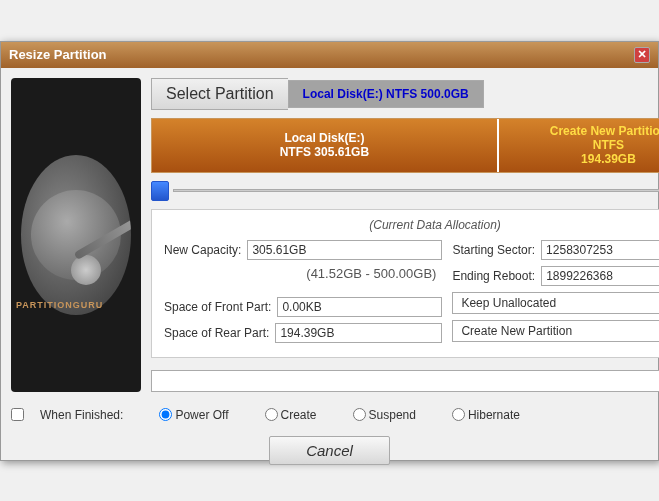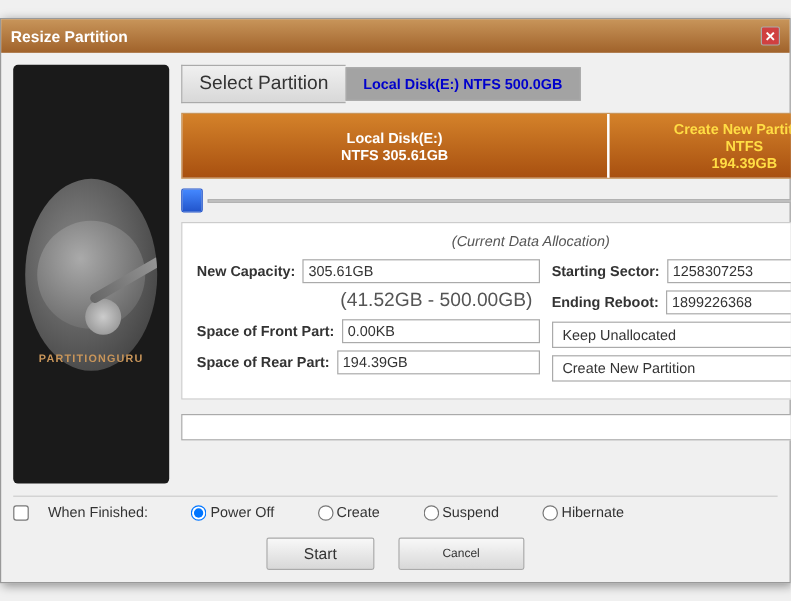--- a/index.html
+++ b/index.html
@@ -8,21 +8,21 @@
       font-size: 12px;
       background: #f0f0f0;
       display: flex;
       justify-content: center;
       align-items: center;
       width: 659px;
       height: 501px;
     }
     .window {
       width: 659px;
-      height: 471px;
+      height: 420px;
       background: #f0f0f0;
       border: 1px solid #999;
       box-shadow: 2px 2px 8px rgba(0,0,0,0.4);
       display: flex;
       flex-direction: column;
     }
     .title-bar {
       background: linear-gradient(to bottom, #c8955a, #a0622a);
       color: white;
       padding: 5px 8px;
@@ -104,21 +104,21 @@
       top: 80px;
       left: 50px;
       transform: rotate(-30deg);
       border-radius: 4px;
     }
     .brand-text {
       position: absolute;
       bottom: 15px;
       left: 0;
       right: 0;
-      text-align: center;
+      text-align: left;
       color: #c8955a;
       font-size: 9px;
       font-weight: bold;
       letter-spacing: 1px;
     }
     .right-panel {
       flex: 1;
       display: flex;
       flex-direction: column;
       gap: 8px;
@@ -215,35 +215,34 @@
       display: flex;
       align-items: center;
       margin-bottom: 6px;
       gap: 6px;
     }
     .field-label {
       color: #333;
       white-space: nowrap;
       font-size: 12px;
       text-align: right;
-      font-weight: bold;
     }
     .field-input {
       flex: 1;
       border: 1px solid #aaa;
       padding: 2px 4px;
       font-size: 12px;
       background: white;
       color: #333;
     }
     .field-subtext {
       text-align: right;
-      font-size: 16px;
+      font-size: 13px;
       color: #555;
-      margin-bottom: 6px;
+      margin-bottom: 16px;
       padding-right: 6px;
     }
     .field-select {
       flex: 1;
       border: 1px solid #aaa;
       padding: 2px 4px;
       font-size: 12px;
       background: white;
       color: #333;
     }
@@ -292,24 +291,25 @@
       padding: 5px 30px;
       font-size: 13px;
       cursor: pointer;
       color: #333;
       border-radius: 2px;
     }
     .btn-cancel {
       background: linear-gradient(to bottom, #f8f8f8, #d8d8d8);
       border: 1px solid #aaa;
       padding: 5px 36px;
-      font-size: 10px;
+      font-size: 15px;
       cursor: pointer;
       color: #333;
       border-radius: 2px;
+      font-style: italic;
     }
     .divider {
       height: 1px;
       background: #ccc;
       margin: 0 10px;
     }
     input[type="checkbox"] { cursor: pointer; }
     input[type="radio"] { cursor: pointer; }
   </style>
 </head>
@@ -429,17 +429,16 @@
         <input type="radio" name="finish_action" style="">
         <span>Suspend</span>
       </label>
       <label class="radio-label">
         <input type="radio" name="finish_action" style="">
         <span>Hibernate</span>
       </label>
     </div>
 
     <div class="buttons-row">
-      <button class="btn-start">Start</button>
       <button class="btn-cancel">Cancel</button>
     </div>
   </div>
 </div>
 
 </body></html>

